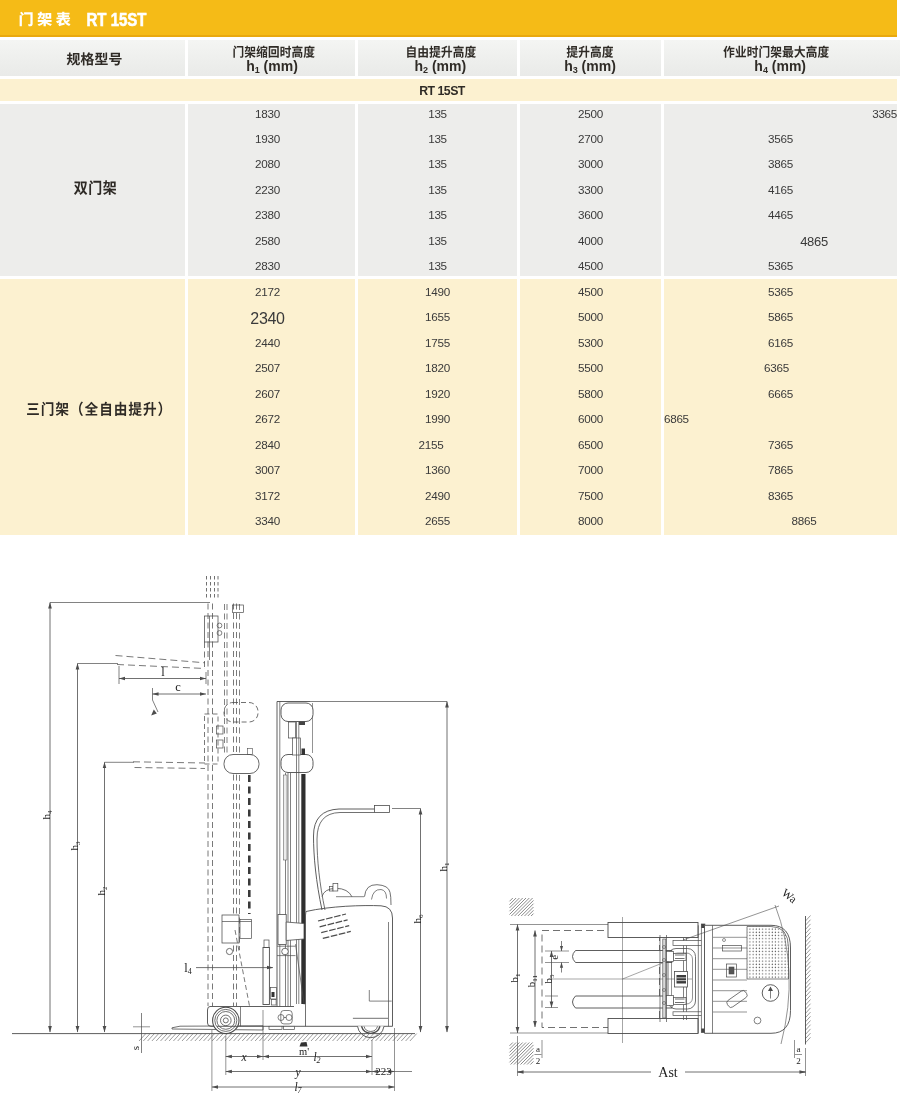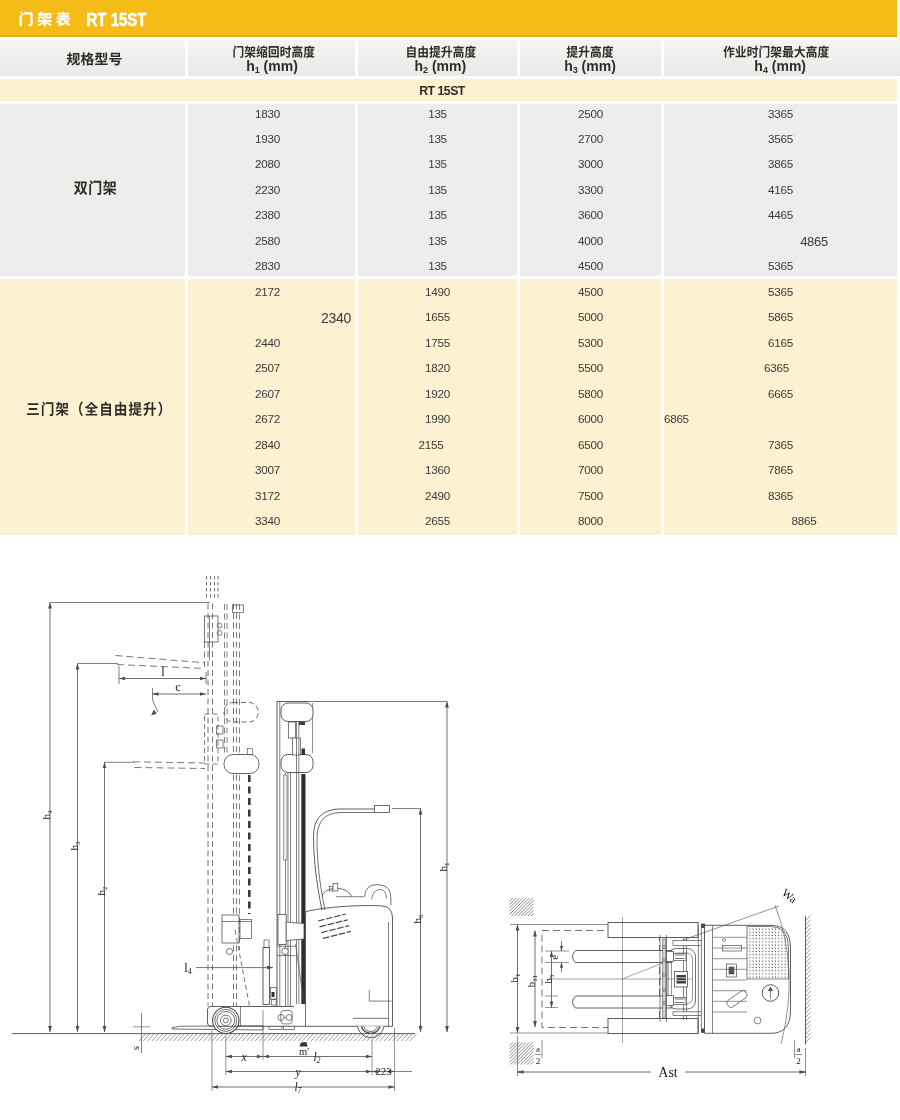--- a/index.html
+++ b/index.html
@@ -47,21 +47,21 @@
 
 <div style="position:absolute;left:358px;top:278.5px;width:159px;height:256.5px;background:#fcf1d0;"></div>
 
 <div style="position:absolute;left:520px;top:278.5px;width:141px;height:256.5px;background:#fcf1d0;"></div>
 
 <div style="position:absolute;left:664px;top:278.5px;width:233px;height:256.5px;background:#fcf1d0;"></div>
 
 <div style="position:absolute;left:184px;top:106.50px;width:167px;font-family:'Liberation Sans',sans-serif;font-size:11.7px;letter-spacing:-0.3px;color:#3a3a3a;text-align:center;">1830</div>
     <div style="position:absolute;left:358px;top:106.50px;width:159px;font-family:'Liberation Sans',sans-serif;font-size:11.7px;letter-spacing:-0.3px;color:#3a3a3a;text-align:center;">135</div>
     <div style="position:absolute;left:520px;top:106.50px;width:141px;font-family:'Liberation Sans',sans-serif;font-size:11.7px;letter-spacing:-0.3px;color:#3a3a3a;text-align:center;">2500</div>
-    <div style="position:absolute;left:664px;top:106.50px;width:233px;font-family:'Liberation Sans',sans-serif;font-size:11.7px;letter-spacing:-0.3px;color:#3a3a3a;text-align:center;">3365</div>
+    <div style="position:absolute;left:664px;top:106.50px;width:233px;font-family:'Liberation Sans',sans-serif;font-size:11.7px;letter-spacing:-0.3px;color:#3a3a3a;text-align:right;">3365</div>
 
 <div style="position:absolute;left:184px;top:131.98px;width:167px;font-family:'Liberation Sans',sans-serif;font-size:11.7px;letter-spacing:-0.3px;color:#3a3a3a;text-align:center;">1930</div>
     <div style="position:absolute;left:358px;top:131.98px;width:159px;font-family:'Liberation Sans',sans-serif;font-size:11.7px;letter-spacing:-0.3px;color:#3a3a3a;text-align:center;">135</div>
     <div style="position:absolute;left:520px;top:131.98px;width:141px;font-family:'Liberation Sans',sans-serif;font-size:11.7px;letter-spacing:-0.3px;color:#3a3a3a;text-align:center;">2700</div>
     <div style="position:absolute;left:664px;top:131.98px;width:233px;font-family:'Liberation Sans',sans-serif;font-size:11.7px;letter-spacing:-0.3px;color:#3a3a3a;text-align:center;">3565</div>
 
 <div style="position:absolute;left:184px;top:157.46px;width:167px;font-family:'Liberation Sans',sans-serif;font-size:11.7px;letter-spacing:-0.3px;color:#3a3a3a;text-align:center;">2080</div>
     <div style="position:absolute;left:358px;top:157.46px;width:159px;font-family:'Liberation Sans',sans-serif;font-size:11.7px;letter-spacing:-0.3px;color:#3a3a3a;text-align:center;">135</div>
     <div style="position:absolute;left:520px;top:157.46px;width:141px;font-family:'Liberation Sans',sans-serif;font-size:11.7px;letter-spacing:-0.3px;color:#3a3a3a;text-align:center;">3000</div>
     <div style="position:absolute;left:664px;top:157.46px;width:233px;font-family:'Liberation Sans',sans-serif;font-size:11.7px;letter-spacing:-0.3px;color:#3a3a3a;text-align:center;">3865</div>
@@ -84,21 +84,21 @@
 <div style="position:absolute;left:184px;top:259.38px;width:167px;font-family:'Liberation Sans',sans-serif;font-size:11.7px;letter-spacing:-0.3px;color:#3a3a3a;text-align:center;">2830</div>
     <div style="position:absolute;left:358px;top:259.38px;width:159px;font-family:'Liberation Sans',sans-serif;font-size:11.7px;letter-spacing:-0.3px;color:#3a3a3a;text-align:center;">135</div>
     <div style="position:absolute;left:520px;top:259.38px;width:141px;font-family:'Liberation Sans',sans-serif;font-size:11.7px;letter-spacing:-0.3px;color:#3a3a3a;text-align:center;">4500</div>
     <div style="position:absolute;left:664px;top:259.38px;width:233px;font-family:'Liberation Sans',sans-serif;font-size:11.7px;letter-spacing:-0.3px;color:#3a3a3a;text-align:center;">5365</div>
 
 <div style="position:absolute;left:184px;top:284.50px;width:167px;font-family:'Liberation Sans',sans-serif;font-size:11.7px;letter-spacing:-0.3px;color:#3a3a3a;text-align:center;">2172</div>
     <div style="position:absolute;left:358px;top:284.50px;width:159px;font-family:'Liberation Sans',sans-serif;font-size:11.7px;letter-spacing:-0.3px;color:#3a3a3a;text-align:center;">1490</div>
     <div style="position:absolute;left:520px;top:284.50px;width:141px;font-family:'Liberation Sans',sans-serif;font-size:11.7px;letter-spacing:-0.3px;color:#3a3a3a;text-align:center;">4500</div>
     <div style="position:absolute;left:664px;top:284.50px;width:233px;font-family:'Liberation Sans',sans-serif;font-size:11.7px;letter-spacing:-0.3px;color:#3a3a3a;text-align:center;">5365</div>
 
-<div style="position:absolute;left:184px;top:310.01px;width:167px;font-family:'Liberation Sans',sans-serif;font-size:14px;letter-spacing:-0.3px;color:#3a3a3a;text-align:right;">2340</div>
+<div style="position:absolute;left:184px;top:310.01px;width:167px;font-family:'Liberation Sans',sans-serif;font-size:16px;letter-spacing:-0.3px;color:#3a3a3a;text-align:center;">2340</div>
     <div style="position:absolute;left:358px;top:310.01px;width:159px;font-family:'Liberation Sans',sans-serif;font-size:11.7px;letter-spacing:-0.3px;color:#3a3a3a;text-align:center;">1655</div>
     <div style="position:absolute;left:520px;top:310.01px;width:141px;font-family:'Liberation Sans',sans-serif;font-size:11.7px;letter-spacing:-0.3px;color:#3a3a3a;text-align:center;">5000</div>
     <div style="position:absolute;left:664px;top:310.01px;width:233px;font-family:'Liberation Sans',sans-serif;font-size:11.7px;letter-spacing:-0.3px;color:#3a3a3a;text-align:center;">5865</div>
 
 <div style="position:absolute;left:184px;top:335.52px;width:167px;font-family:'Liberation Sans',sans-serif;font-size:11.7px;letter-spacing:-0.3px;color:#3a3a3a;text-align:center;">2440</div>
     <div style="position:absolute;left:358px;top:335.52px;width:159px;font-family:'Liberation Sans',sans-serif;font-size:11.7px;letter-spacing:-0.3px;color:#3a3a3a;text-align:center;">1755</div>
     <div style="position:absolute;left:520px;top:335.52px;width:141px;font-family:'Liberation Sans',sans-serif;font-size:11.7px;letter-spacing:-0.3px;color:#3a3a3a;text-align:center;">5300</div>
     <div style="position:absolute;left:664px;top:335.52px;width:233px;font-family:'Liberation Sans',sans-serif;font-size:11.7px;letter-spacing:-0.3px;color:#3a3a3a;text-align:center;">6165</div>
 
 <div style="position:absolute;left:184px;top:361.03px;width:167px;font-family:'Liberation Sans',sans-serif;font-size:11.7px;letter-spacing:-0.3px;color:#3a3a3a;text-align:center;">2507</div>

